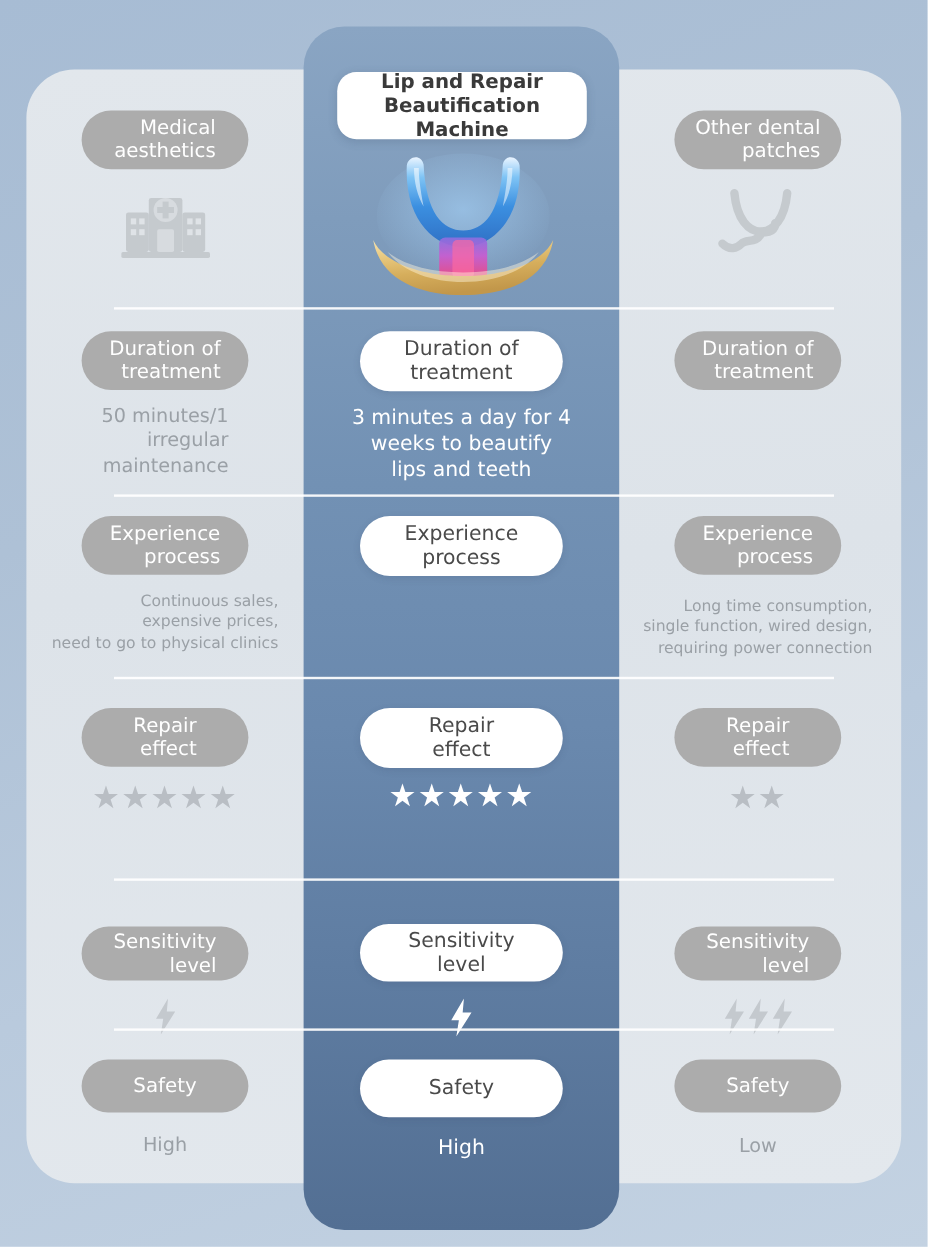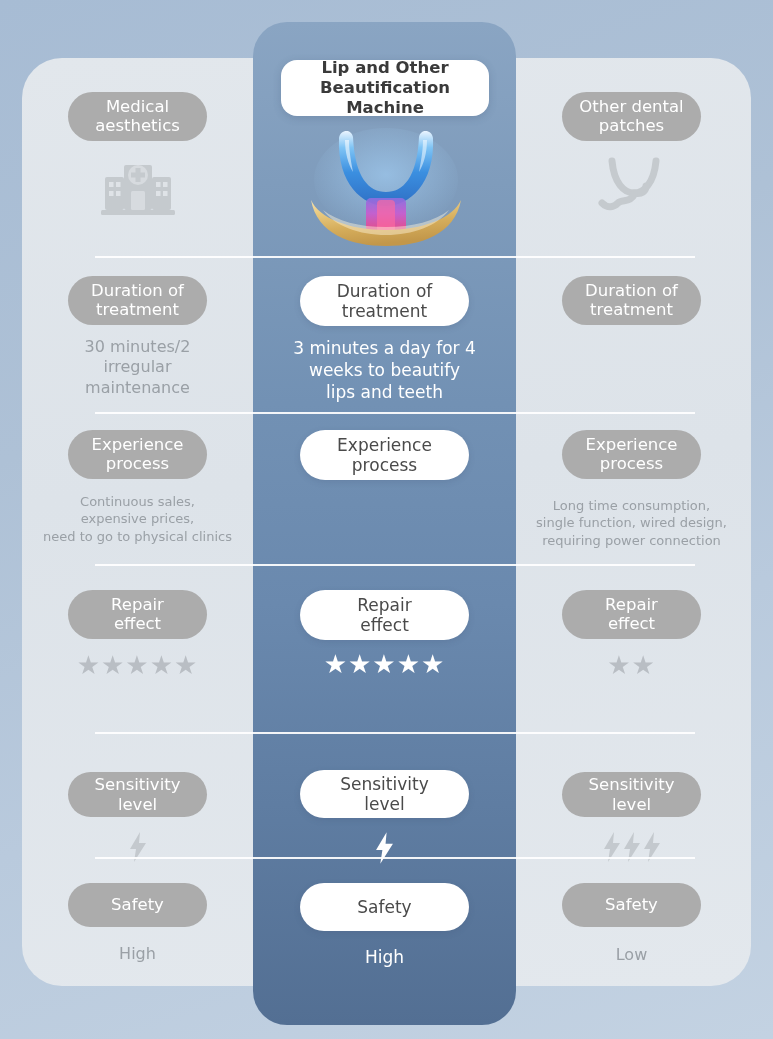--- a/index.html
+++ b/index.html
@@ -57,21 +57,21 @@
   }
 
   .cell {
     position: relative;
     display: flex;
     flex-direction: column;
     align-items: center;
     justify-content: flex-start;
     text-align: center;
   }
-  .cell.side  { width: 231px; }
+  .cell.side  { width: 231px; text-align: right; }
   .cell.mid   { width: 263px; }
   .cell.left  { }
   .cell.right { }
 
   
   .pill {
     border-radius: 30px;
     display: flex;
     align-items: center;
     justify-content: center;
@@ -169,21 +169,21 @@
   
   .icon-wrap { margin-top: 12px; }
 </style>
 </head>
 <body>
 
 <div id="outer-card"></div>
 
 <div id="center-column"></div>
 
-<div id="title-pill">Lip and Other
+<div id="title-pill">Lip and Repair
 Beautification Machine</div>
 
 <div id="product-image">
   <svg width="170" height="124" viewBox="0 0 170 124" xmlns="http://www.w3.org/2000/svg">
     <defs>
       <linearGradient id="mouthGrad" x1="0" y1="0" x2="0" y2="1">
         <stop offset="0%" stop-color="#eaf4ff"></stop>
         <stop offset="22%" stop-color="#7fc4f5"></stop>
         <stop offset="55%" stop-color="#3b8fe0"></stop>
         <stop offset="100%" stop-color="#2f6fc4"></stop>
@@ -264,21 +264,21 @@
       </div>
     </div>
   </div>
 
   <div class="divider" style="top:198px;"></div>
 
   <div class="row" style="top:218px; height:132px;">
     <div class="cell side left">
       <div class="pill gray">Duration of
 treatment</div>
-      <div class="desc gray-side" style="margin-top:12px;">30 minutes/2
+      <div class="desc gray-side" style="margin-top:12px;">50 minutes/1
 irregular
 maintenance</div>
     </div>
     <div class="cell mid">
       <div class="pill white">Duration of
 treatment</div>
       <div class="desc on-blue" style="margin-top:11px;">3 minutes a day for 4
 weeks to beautify
 lips and teeth</div>
     </div>

